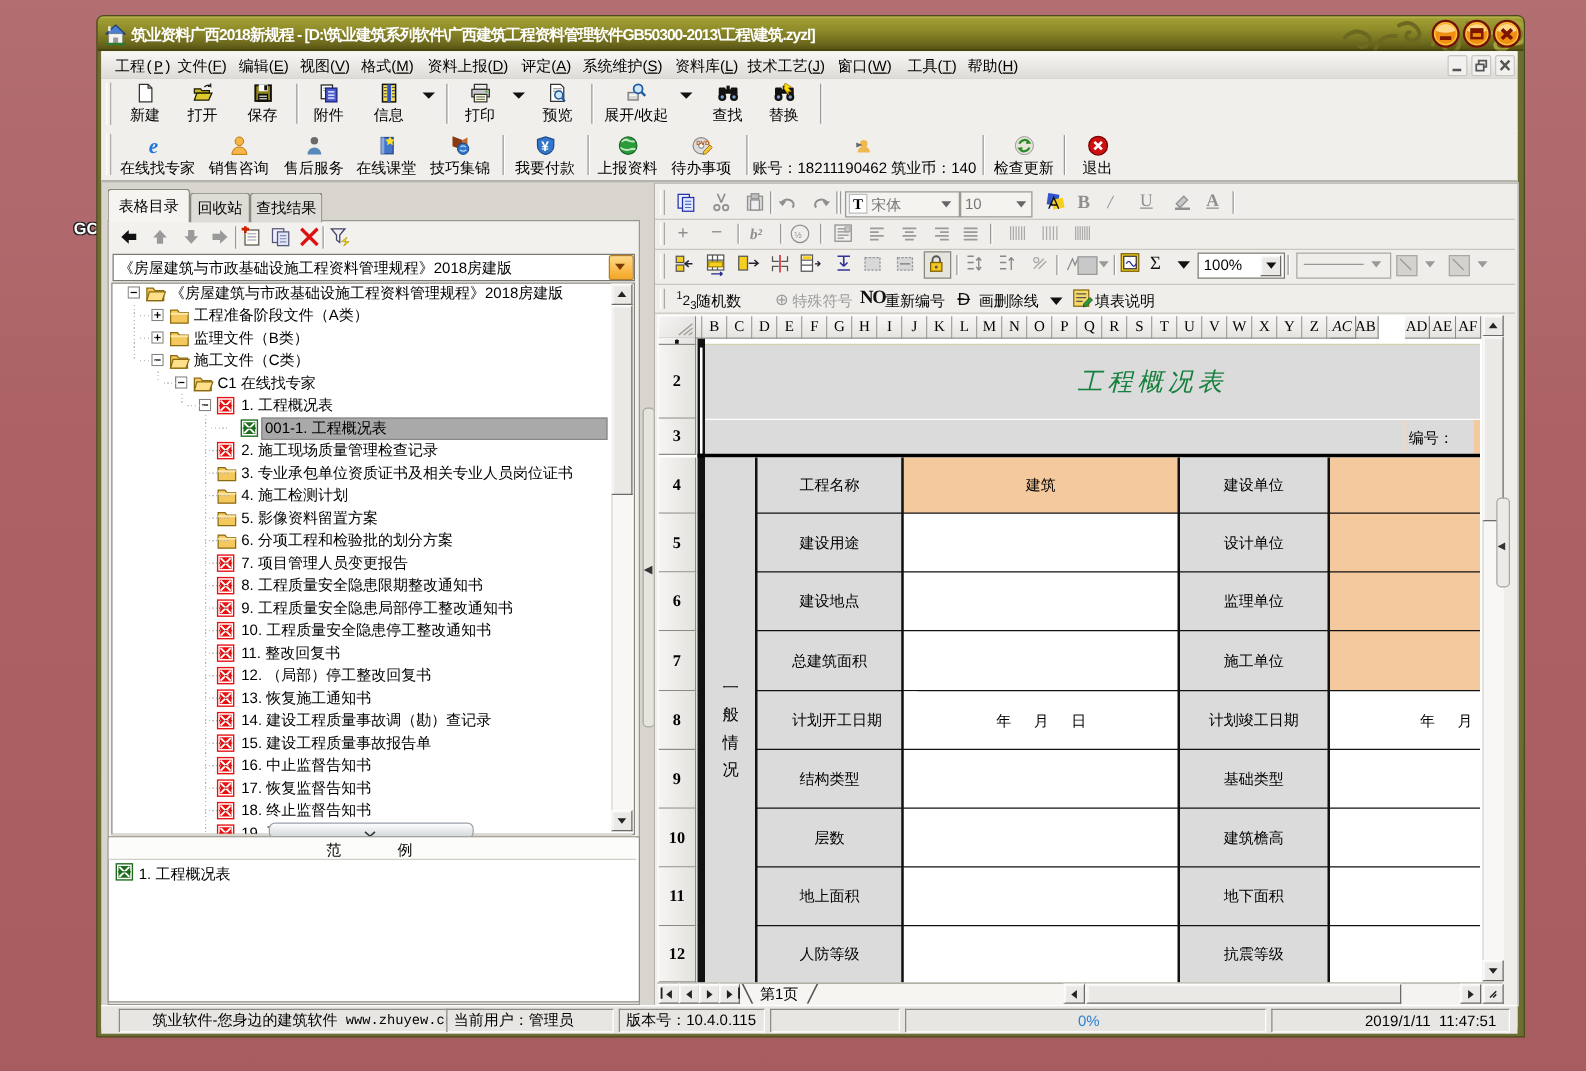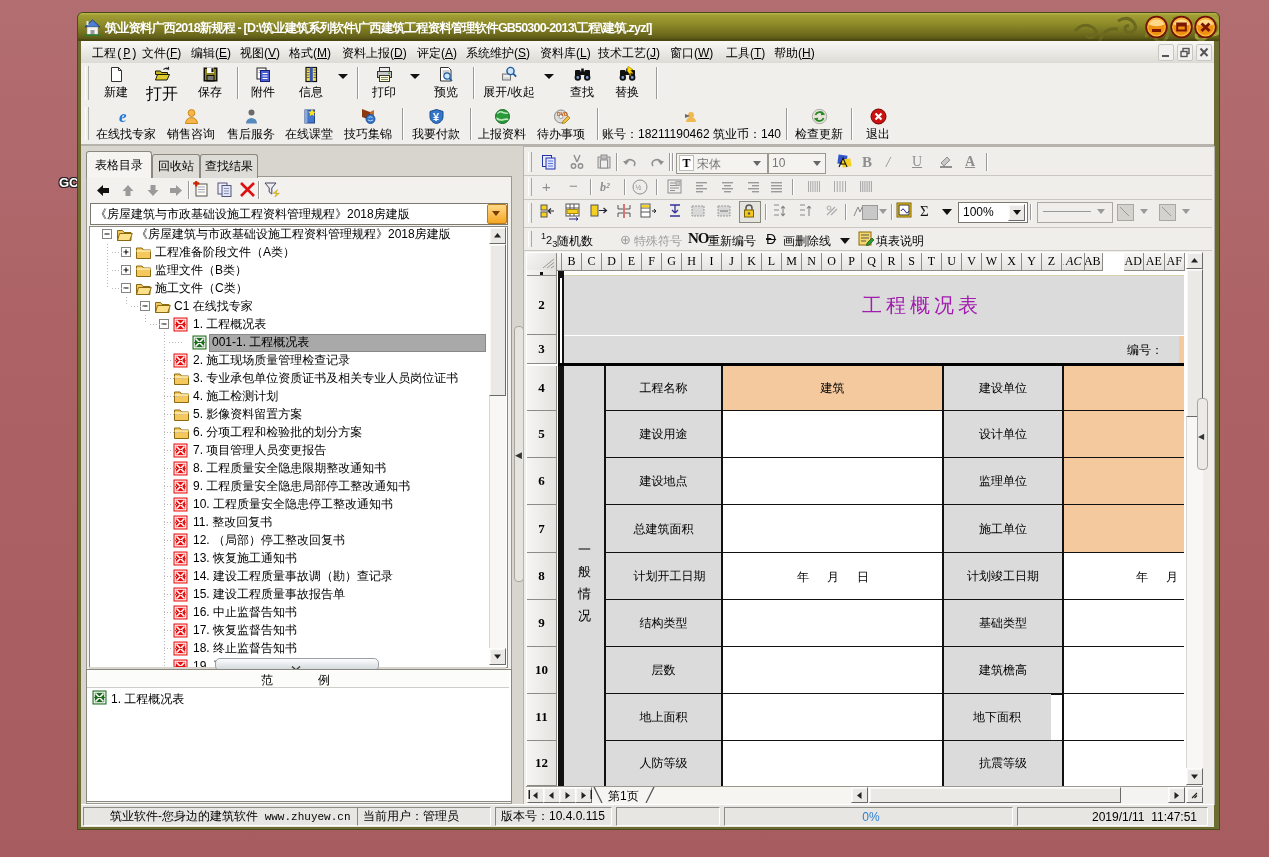--- a/index.html
+++ b/index.html
@@ -117,21 +117,21 @@
 <svg class="a" style="left:108px;top:66px" width="17" height="17">
     <path d="M3.5 1.5 h7 l3 3 v11 h-10 z" fill="#fff" stroke="#333" stroke-width="1"></path>
     <path d="M10.5 1.5 v3 h3" fill="none" stroke="#333" stroke-width="1"></path>
   </svg>
 <div class="tbtxt" style="left:116px;top:84px;width:120px;margin-left:-60px;font-size:12px;">新建</div>
 <svg class="a" style="left:154px;top:66px" width="17" height="17">
     <path d="M1.5 5 h5 l1 1.5 h6 v2 h-12 z" fill="#c9b421" stroke="#1a1a00" stroke-width="1"></path>
     <path d="M1.5 14 l2-5.5 h12 l-2.5 5.5 z" fill="#e0cb2e" stroke="#1a1a00" stroke-width="1"></path>
     <path d="M9.5 3.5 q 3 -2.5 5 -0.5 l0 -2.2 m0 2.2 l-2.2 0" fill="none" stroke="#222" stroke-width="1.1"></path>
   </svg>
-<div class="tbtxt" style="left:162px;top:84px;width:120px;margin-left:-60px;font-size:16px;text-align:center;">打开</div>
+<div class="tbtxt" style="left:162px;top:84px;width:120px;margin-left:-60px;font-size:12px;text-align:center;">打开</div>
 <svg class="a" style="left:202px;top:66px" width="17" height="17">
     <rect x="1.5" y="1.5" width="14" height="14" fill="#11100a"></rect>
     <rect x="3" y="3" width="11" height="11" fill="#8f841c"></rect>
     <rect x="5" y="1.5" width="7" height="5.5" fill="#fff"></rect>
     <rect x="9.4" y="2.2" width="2.2" height="4" fill="#11100a"></rect>
     <rect x="4.5" y="9" width="8" height="6.5" fill="#11100a"></rect>
     <rect x="5.5" y="10.5" width="6" height="1" fill="#ddd"></rect>
     <rect x="5.5" y="12.5" width="6" height="1" fill="#ddd"></rect>
   </svg>
 <div class="tbtxt" style="left:210px;top:84px;width:120px;margin-left:-60px;font-size:12px;">保存</div>
@@ -840,21 +840,21 @@
 <div class="rowh" style="top:411px;height:46px;">5</div>
 <div class="rowh" style="top:458px;height:46px;">6</div>
 <div class="rowh" style="top:505px;height:47px;">7</div>
 <div class="rowh" style="top:553px;height:46px;">8</div>
 <div class="rowh" style="top:600px;height:46px;">9</div>
 <div class="rowh" style="top:647px;height:46px;">10</div>
 <div class="rowh" style="top:694px;height:46px;">11</div>
 <div class="rowh" style="top:741px;height:44px;">12</div>
 <div class="a gray" style="left:564px;top:276px;width:620px;height:59px;"></div>
 <div class="a gray" style="left:564px;top:336px;width:620px;height:27px;"></div>
-<div class="a" style="left:862px;top:292px;font-size:20px;color:#a21caf;letter-spacing:4px;white-space:nowrap;">工程概况表</div>
+<div class="a" style="left:862px;top:292px;font-size:20px;color:#15803d;letter-spacing:4px;white-space:nowrap;font-style:italic;">工程概况表</div>
 <div class="a" style="left:1127px;top:342px;font-size:12px;color:#000;">编号：</div>
 <div class="a orange" style="left:1179px;top:336px;width:5px;height:27px;"></div>
 <div class="a" style="left:1123px;top:336px;width:1px;height:27px;background:#f0d9bc;"></div>
 <div class="a" style="left:558px;top:271px;width:6px;height:515px;background:#111;"></div>
 <div class="a" style="left:560px;top:278px;width:2px;height:85px;background:#fff;"></div>
 <div class="a" style="left:540px;top:271.5px;width:3px;height:3px;background:#111;"></div>
 <div class="a" style="left:564px;top:274.5px;width:620px;height:1px;background:#d4d1ae;"></div>
 <div class="a" style="left:558px;top:363px;width:626px;height:3px;background:#000;"></div>
 <div class="a gray" style="left:564px;top:366px;width:41px;height:420px;"></div>
 <div class="a" style="left:578px;top:541px;font-size:13px;color:#000;">一</div>
@@ -891,21 +891,21 @@
 <div class="cell gray" style="left:943px;top:600px;width:120px;height:47px;">基础类型</div>
 <div class="cell white" style="left:1063px;top:600px;width:121px;height:47px;"></div>
 <div class="a" style="left:604px;top:646px;width:580px;height:2px;background:#111;"></div>
 <div class="cell gray" style="left:605px;top:647px;width:117px;height:47px;">层数</div>
 <div class="cell white" style="left:722px;top:647px;width:221px;height:47px;"></div>
 <div class="cell gray" style="left:943px;top:647px;width:120px;height:47px;">建筑檐高</div>
 <div class="cell white" style="left:1063px;top:647px;width:121px;height:47px;"></div>
 <div class="a" style="left:604px;top:693px;width:580px;height:2px;background:#111;"></div>
 <div class="cell gray" style="left:605px;top:694px;width:117px;height:47px;">地上面积</div>
 <div class="cell white" style="left:722px;top:694px;width:221px;height:47px;"></div>
-<div class="cell gray" style="left:943px;top:694px;width:108px;height:47px;">地下面积</div>
+<div class="cell gray" style="left:943px;top:694px;width:120px;height:47px;">地下面积</div>
 <div class="cell white" style="left:1063px;top:694px;width:121px;height:47px;"></div>
 <div class="a" style="left:604px;top:740px;width:580px;height:2px;background:#111;"></div>
 <div class="cell gray" style="left:605px;top:741px;width:117px;height:45px;">人防等级</div>
 <div class="cell white" style="left:722px;top:741px;width:221px;height:45px;"></div>
 <div class="cell gray" style="left:943px;top:741px;width:120px;height:45px;">抗震等级</div>
 <div class="cell white" style="left:1063px;top:741px;width:121px;height:45px;"></div>
 <div class="a" style="left:797px;top:569px;font-size:12px;color:#000;">年</div>
 <div class="a" style="left:827px;top:569px;font-size:12px;color:#000;">月</div>
 <div class="a" style="left:857px;top:569px;font-size:12px;color:#000;">日</div>
 <div class="a" style="left:1136px;top:569px;font-size:12px;color:#000;">年</div>
@@ -971,21 +971,21 @@
     <svg width="9" height="9">
       <polygon points="7,4.5 2.5,8 2.5,1" fill="#222"></polygon>
     </svg>
   </div>
 <div class="a g3" style="left:1186px;top:787px;width:15px;height:14px;display:flex;align-items:center;justify-content:center;">
     <svg width="9" height="9">
       <path d="M2 7 L7 2 M4.5 7 L7 4.5" stroke="#222" stroke-width="1.2"></path>
     </svg>
   </div>
 <div class="a" style="left:81px;top:804px;width:1133px;height:22px;background:#e8e6e2;border-top:1px solid #fff;"></div>
-<div class="sbsec" style="left:83px;width:263px;padding-left:26px;">筑业软件-您身边的建筑软件&nbsp;&nbsp;<span style="font-family:'Liberation Mono',monospace;font-size:11px;">www.zhuyew.cn</span></div>
+<div class="sbsec" style="left:95px;width:263px;padding-left:26px;">筑业软件-您身边的建筑软件&nbsp;&nbsp;<span style="font-family:'Liberation Mono',monospace;font-size:11px;">www.zhuyew.cn</span></div>
 <div class="sbsec" style="left:357px;width:127px;">当前用户：管理员</div>
 <div class="sbsec" style="left:495px;width:110px;">版本号：10.4.0.115</div>
 <div class="sbsec" style="left:616px;width:97px;"></div>
 <div class="sbsec" style="left:724px;width:282px;">
     <span style="margin:0 auto;color:#2a7fd4;">0%</span>
   </div>
 <div class="sbsec" style="left:1017px;width:184px;">
     <span style="margin-left:auto;padding-right:10px;">2019/1/11&nbsp;&nbsp;11:47:51</span>
   </div>
 </body></html>

